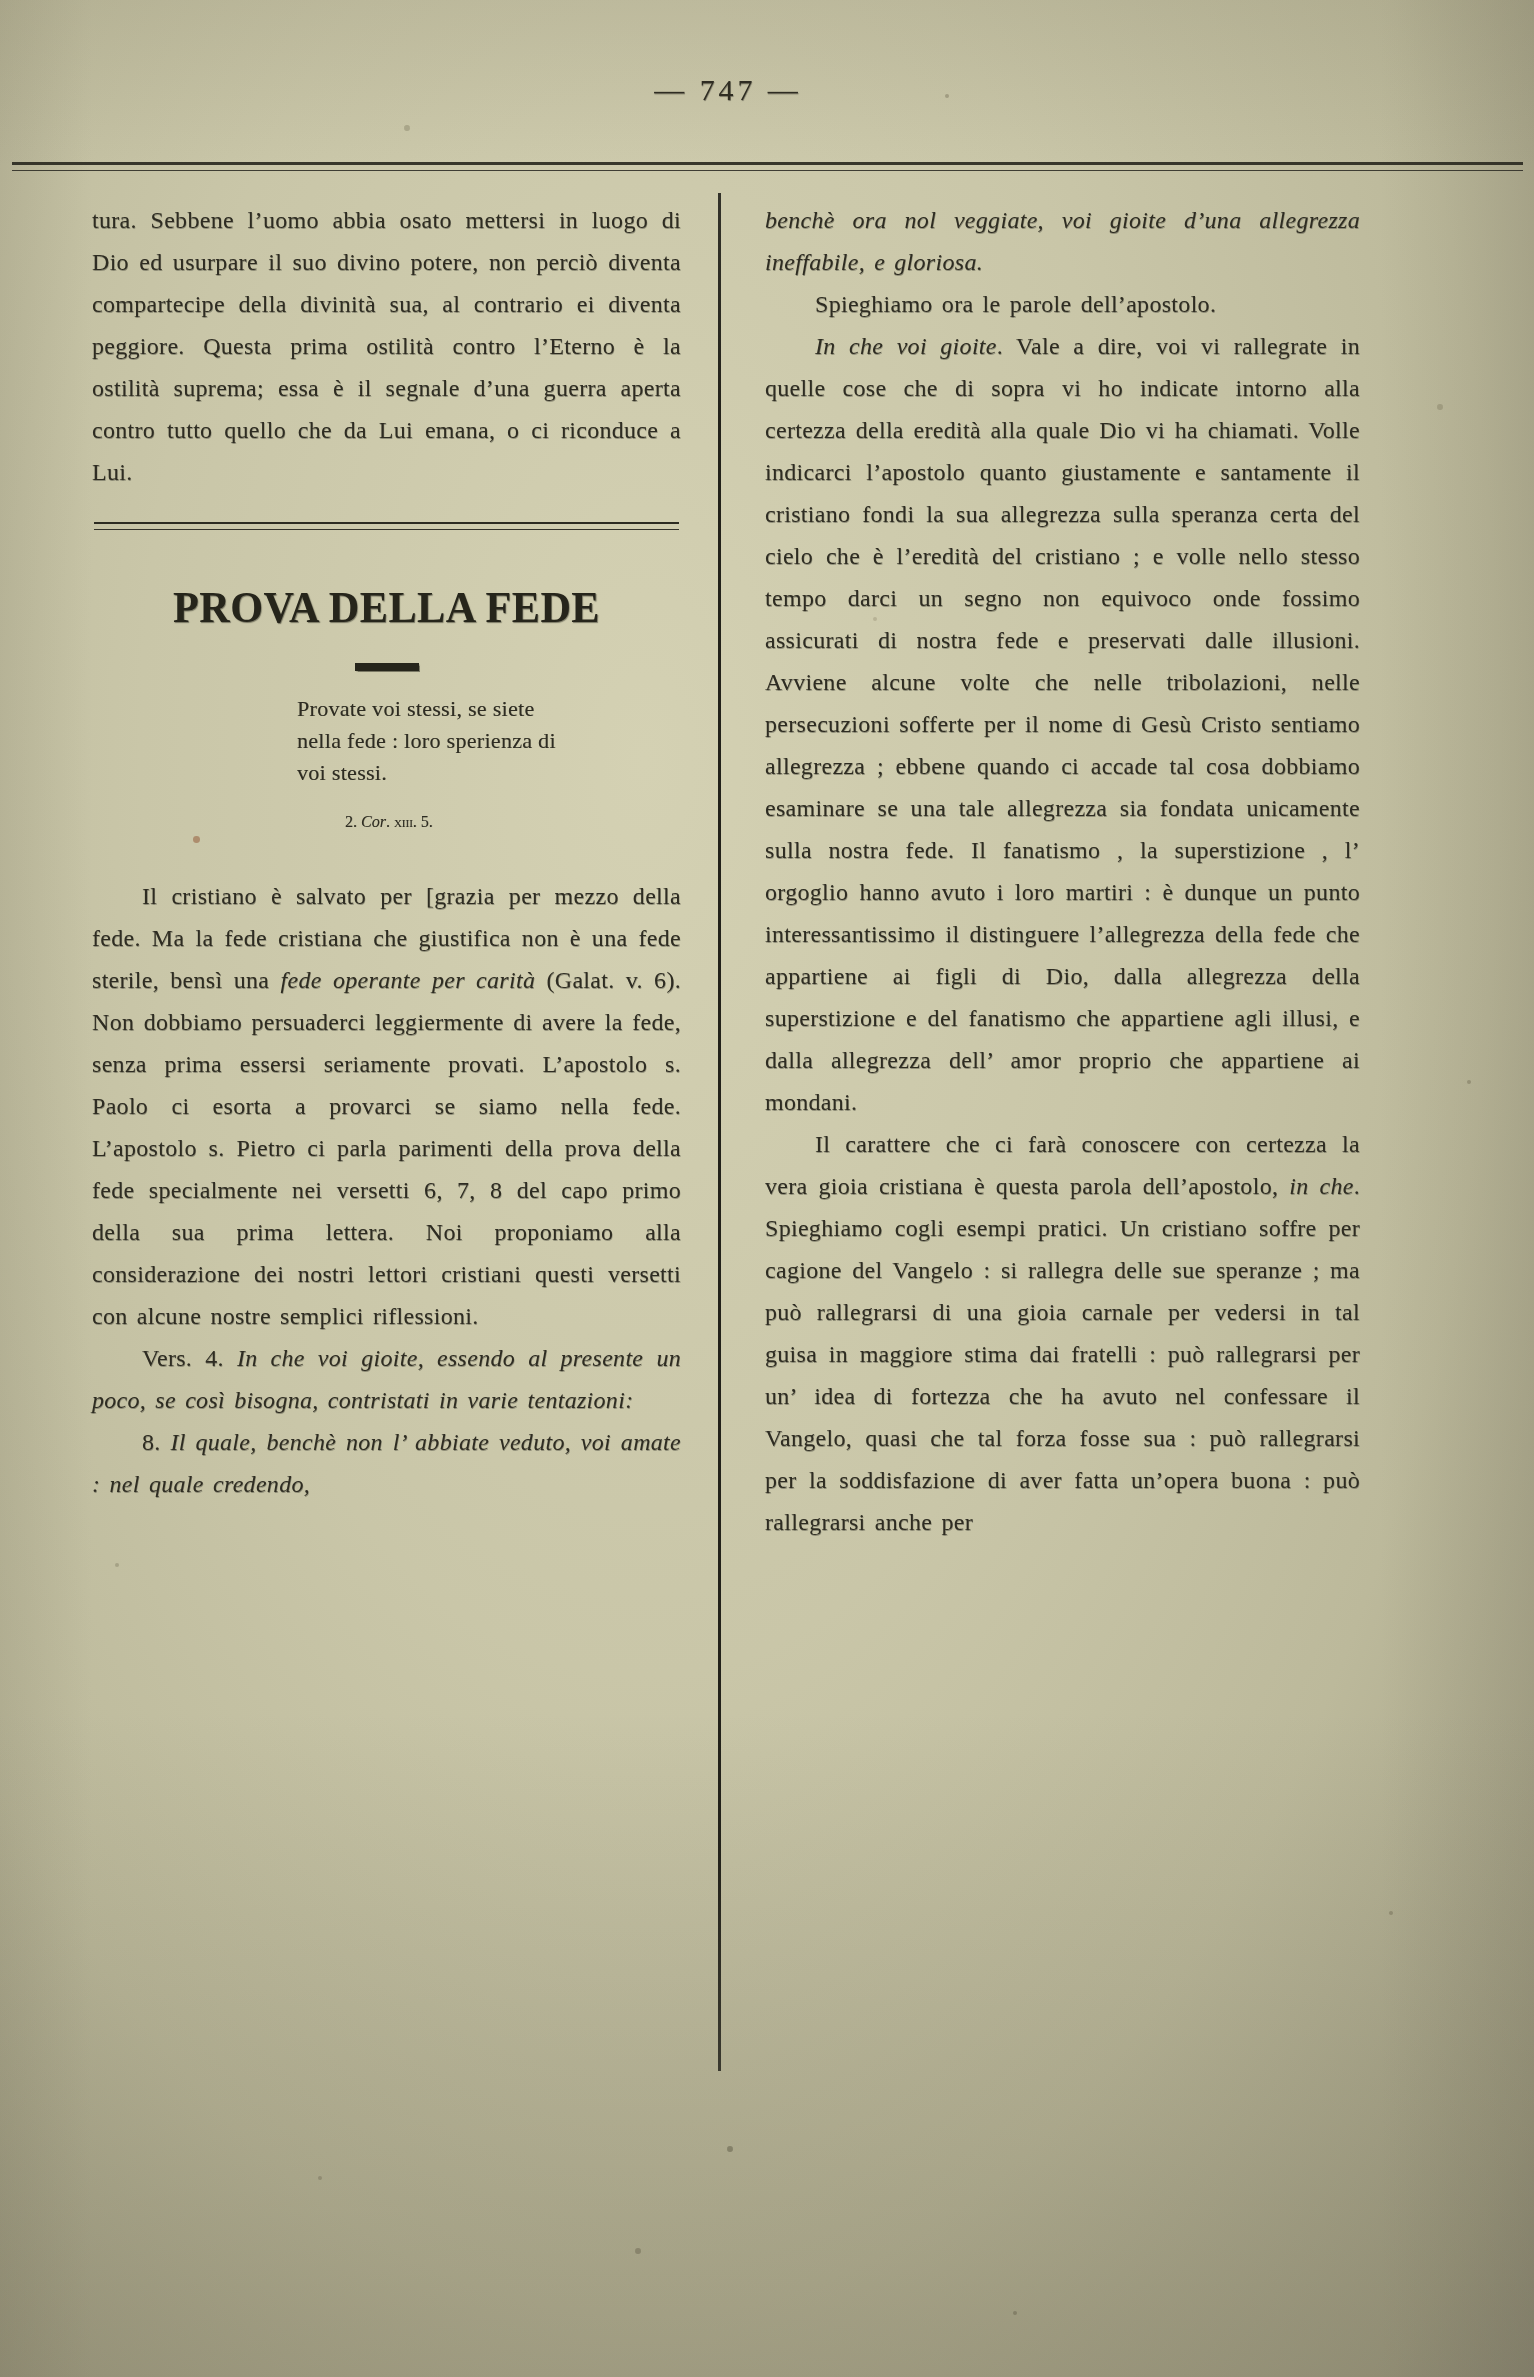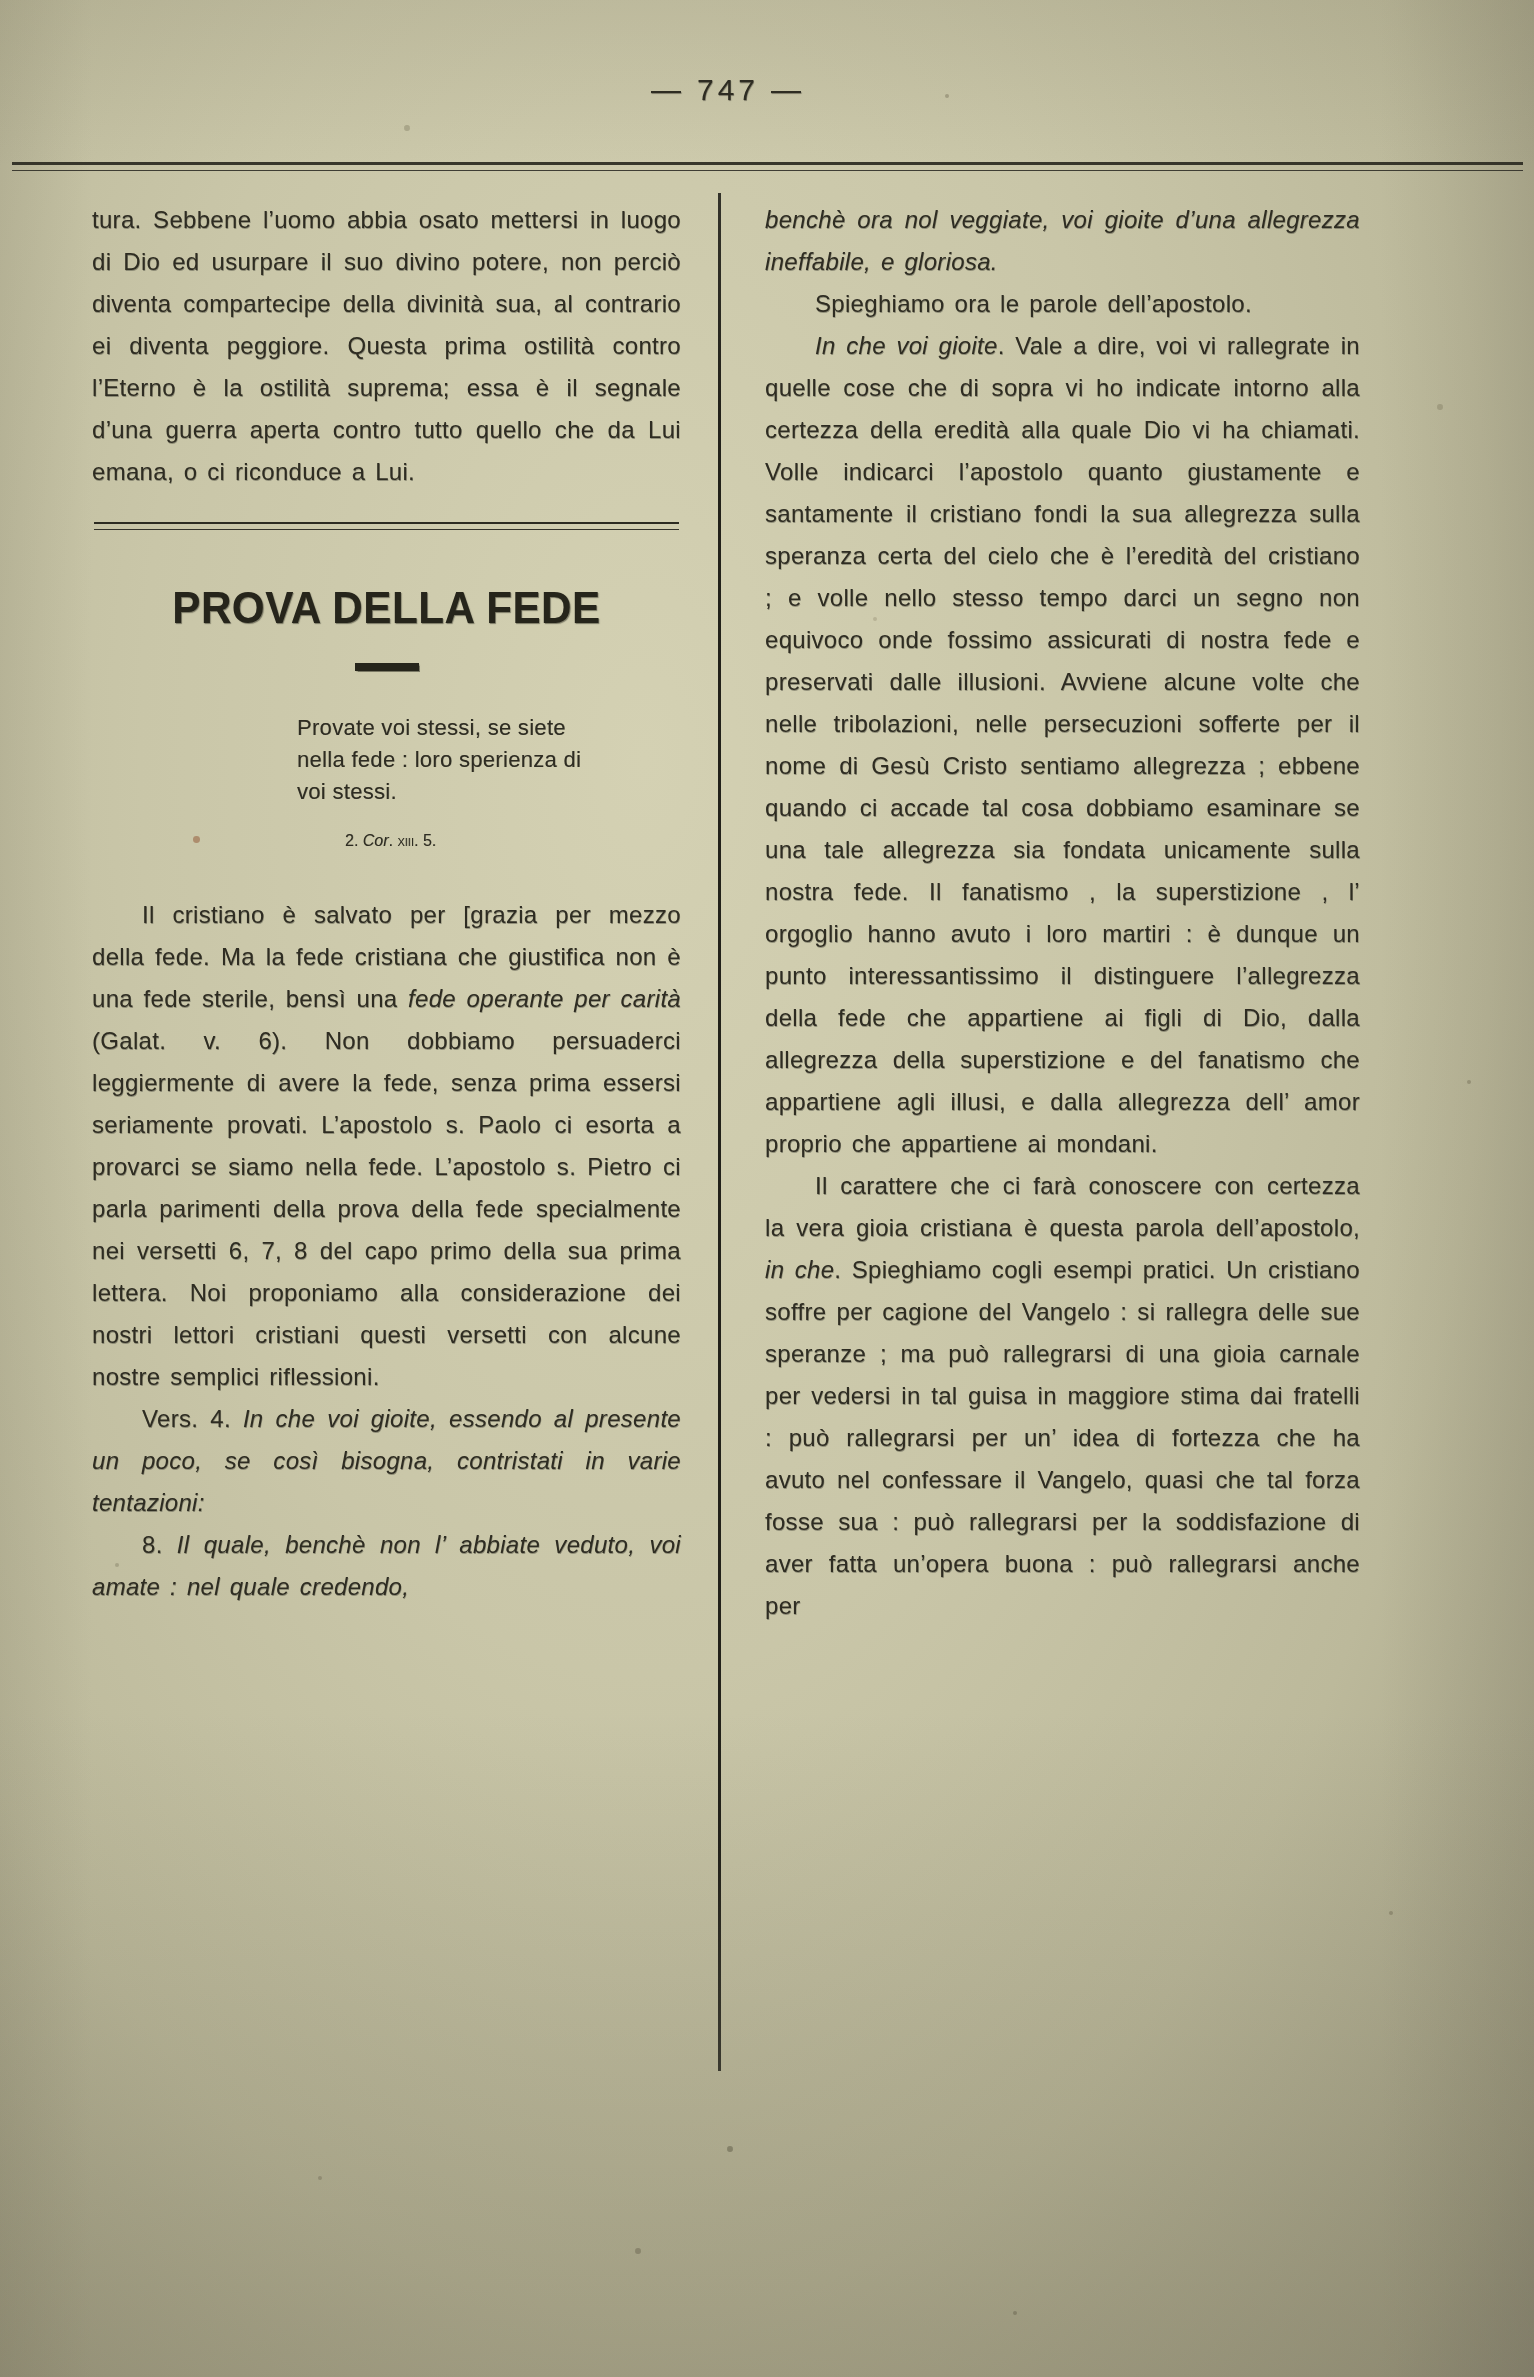--- a/index.html
+++ b/index.html
@@ -1,21 +1,21 @@
 <!DOCTYPE html>
 <html lang="it"><head>
 <meta charset="utf-8">
 <style>
   html,body{margin:0;padding:0;background:#6f6c5c;}
   .page{
     position:relative;
     width:1534px;height:2377px;
     margin:0 auto;
     overflow:hidden;
-    font-family:Liberation Sans, sans-serif;
+    font-family:Liberation Serif, serif;
     color:#2e2c22;
     background:
       linear-gradient(180deg, rgba(125,120,95,.18) 0%, rgba(0,0,0,0) 7%, rgba(0,0,0,0) 72%, rgba(95,90,70,.30) 100%),
       linear-gradient(90deg, rgba(110,105,85,.16) 0%, rgba(0,0,0,0) 6%, rgba(0,0,0,0) 90%, rgba(110,105,85,.22) 100%),
       radial-gradient(ellipse at 42% 32%, #d4d1b3 0%, #c9c6a8 40%, #bcb99b 68%, #a5a287 92%, #989580 100%);
   }
   .page-number{
     position:absolute;top:73px;left:728px;transform:translateX(-50%);
     font-size:30px;letter-spacing:3.9px;white-space:nowrap;
     text-shadow:0.5px 0.5px 0.7px rgba(40,38,30,.45);
@@ -48,21 +48,21 @@
   }
   .article-title{
     margin:56px 0 0 0;text-align:center;
     font-size:44px;line-height:1;font-weight:700;
     letter-spacing:0.5px;color:#26251b;
     transform:scaleX(.96);
     text-shadow:0.8px 0.8px 1px rgba(38,37,27,.5);
   }
   .title-rule{width:64px;height:8.7px;background:#26251b;margin:33px auto 0;box-shadow:0.5px 0.5px 1px rgba(38,37,27,.5);}
   .epigraph{
-    margin:41px 0 0 205px;
+    margin:22px 0 0 205px;
     font-size:22px;line-height:32px;letter-spacing:0.3px;
     text-shadow:0.4px 0.4px 0.5px rgba(46,44,36,.4);
   }
   .citation{
     margin:17px 0 0 253px;font-size:16px;line-height:32px;
     text-shadow:0.4px 0.4px 0.5px rgba(46,44,36,.4);
   }
   .article-body{margin-top:37px;}
   .speck{
     position:absolute;left:193px;top:836px;width:6.8px;height:6.8px;border-radius:50%;

